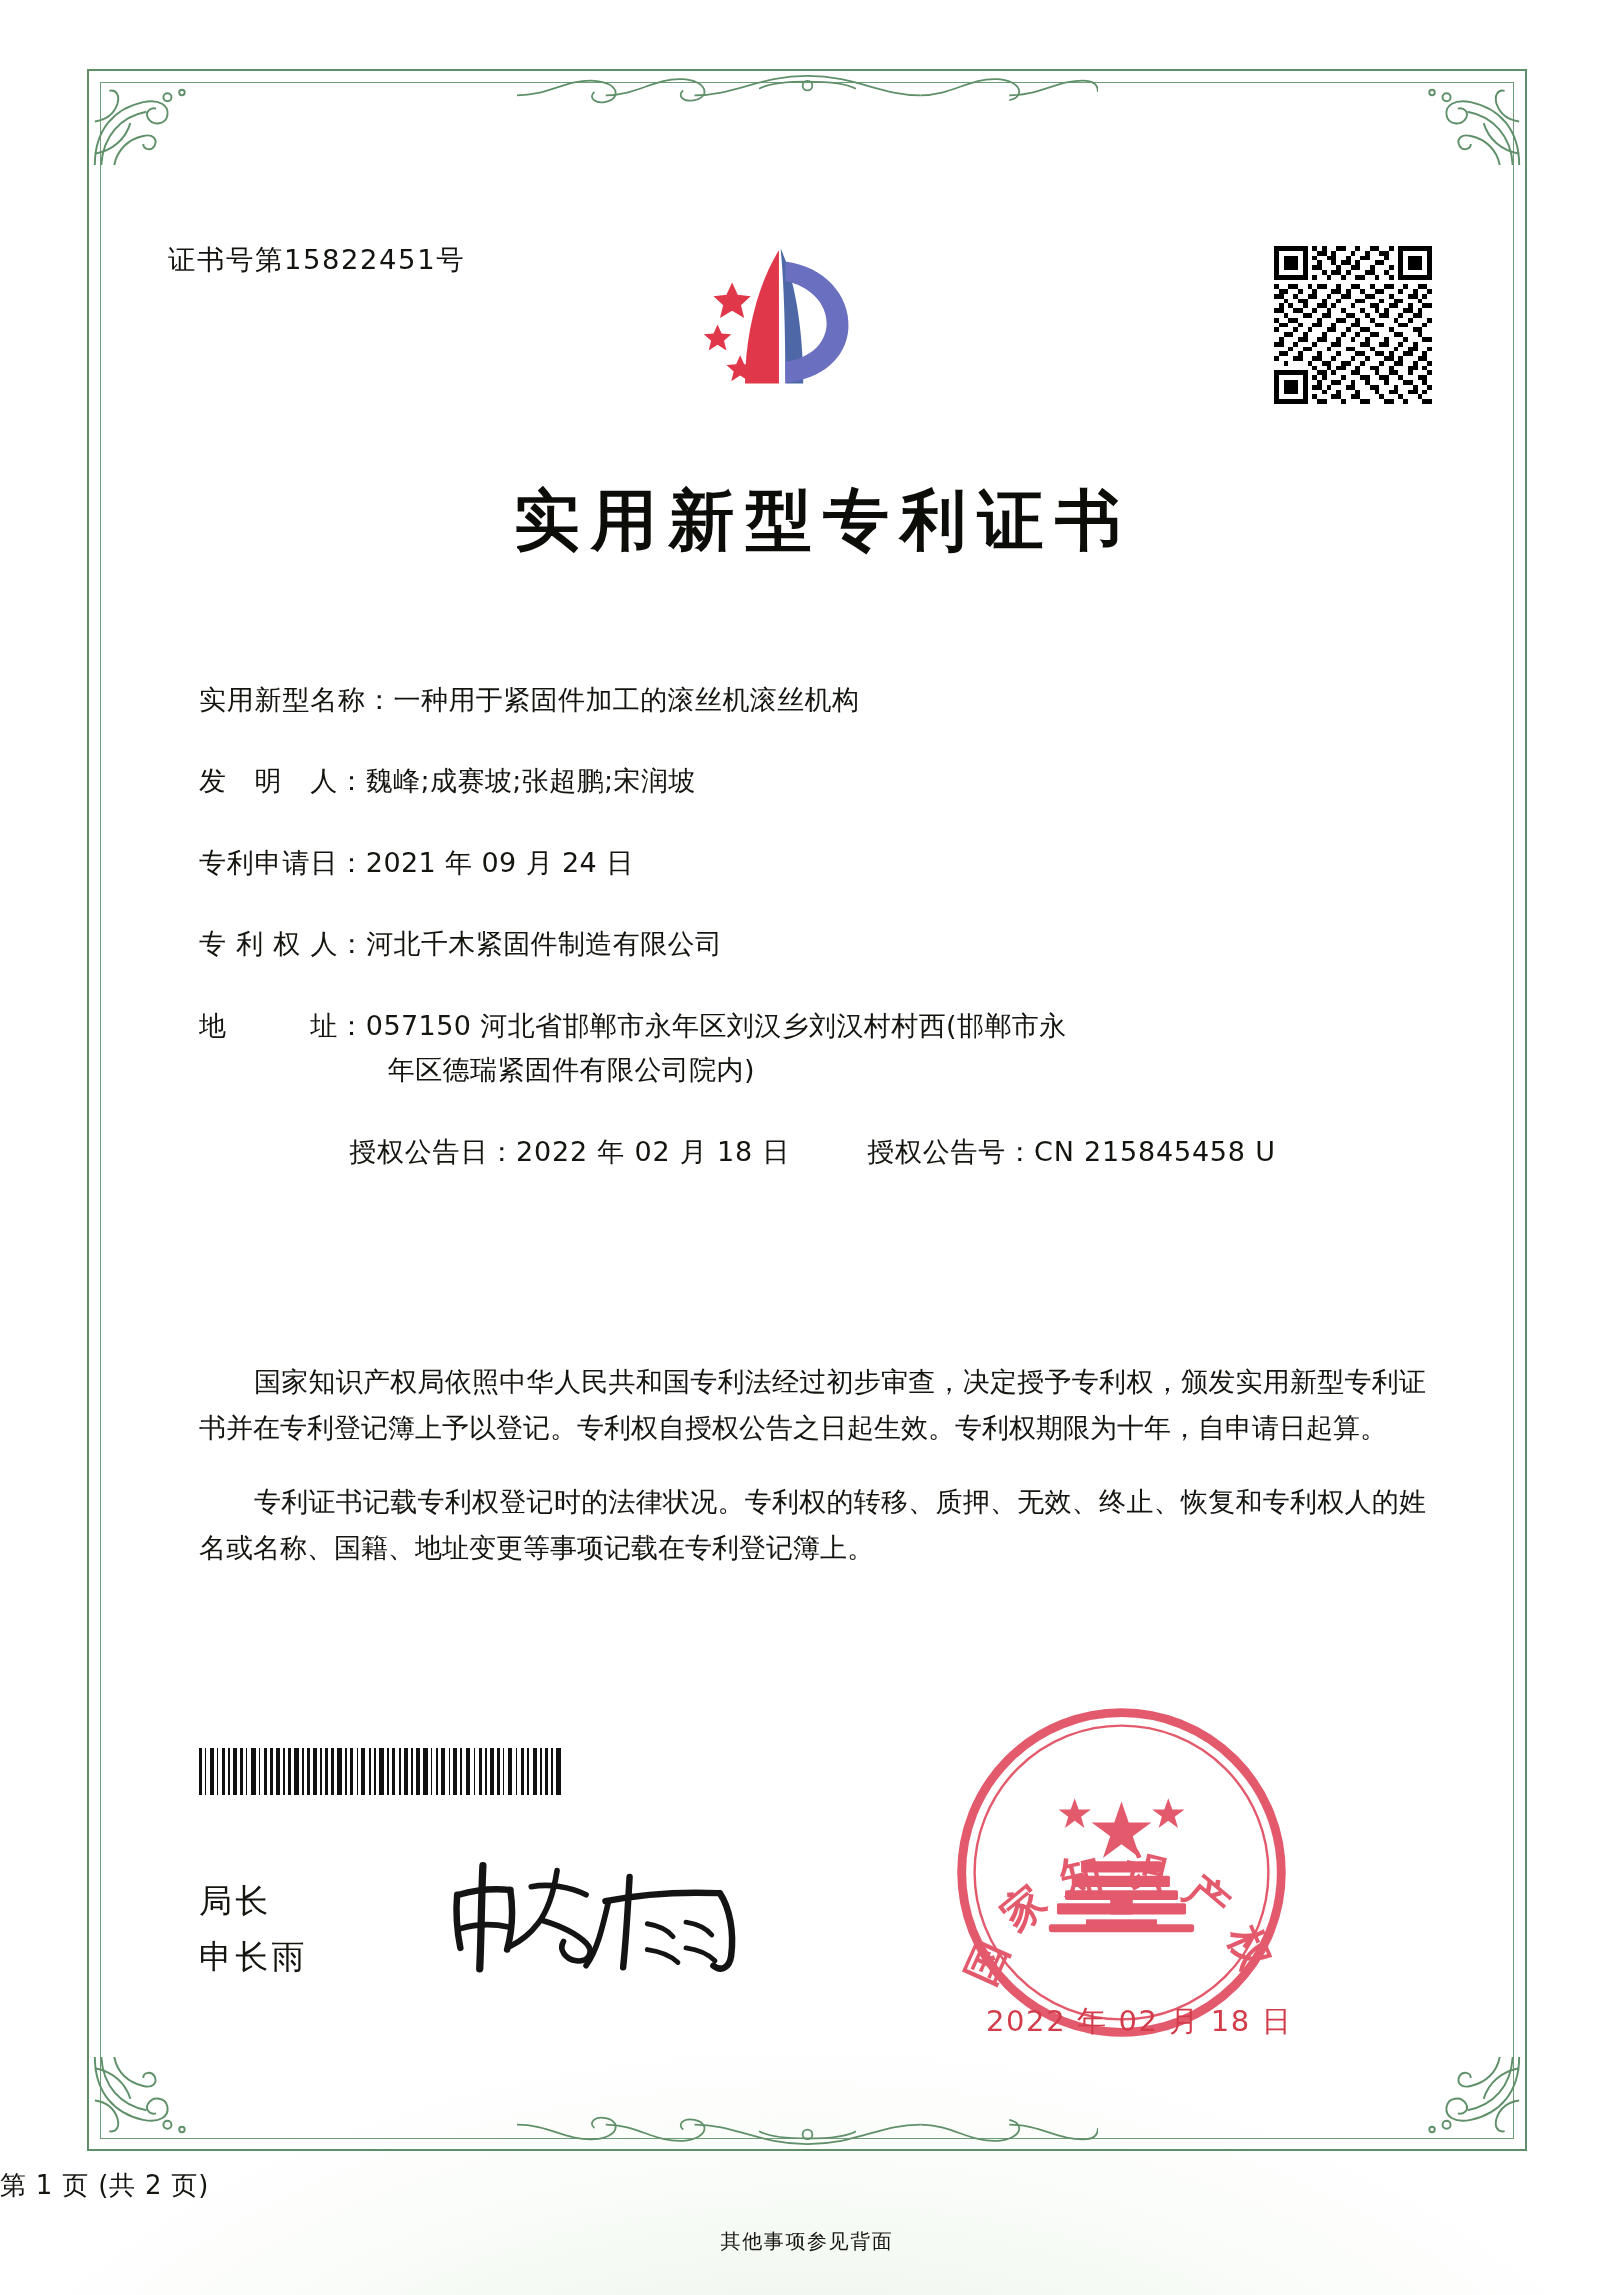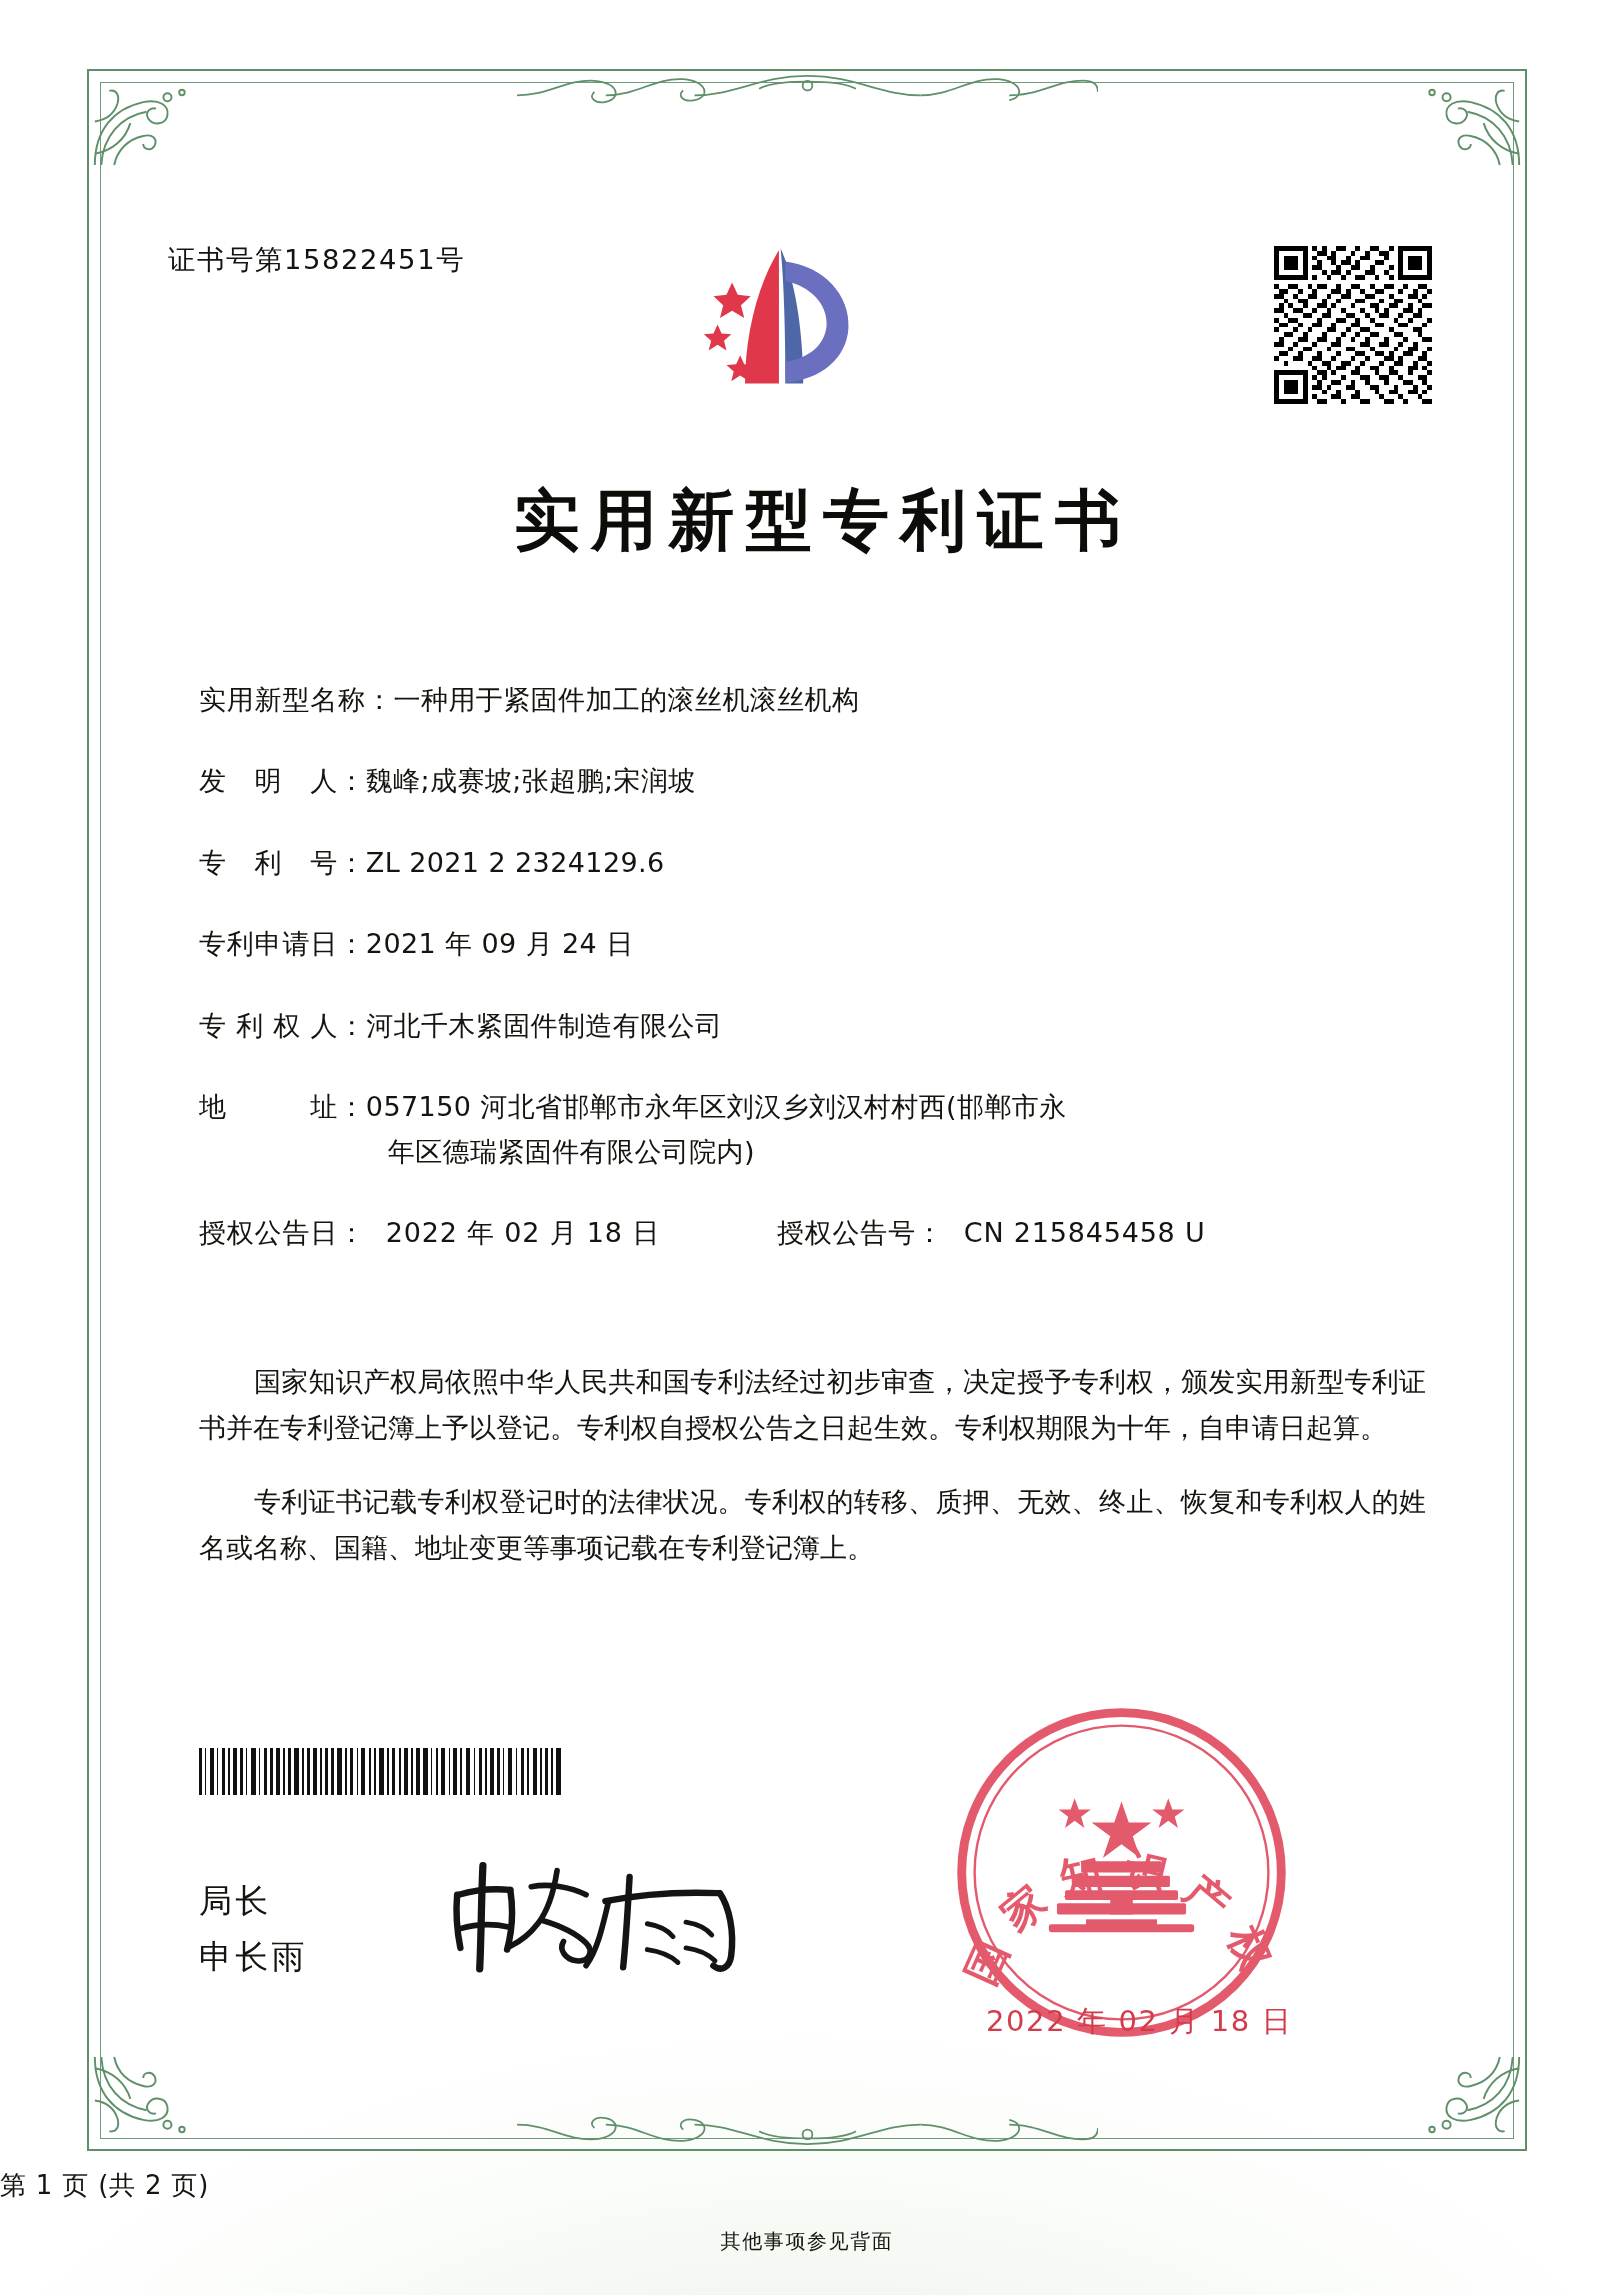--- a/index.html
+++ b/index.html
@@ -142,22 +142,21 @@
   .field-value {
     flex: 1 1 auto;
     letter-spacing: 0.4px;
   }
   .field-value .value-line2 {
     display: block;
     margin-top: 8px;
     margin-left: 22px;
   }
   .field-row.two-col {
-    justify-content: flex-start;
-    gap: 20px;
+    justify-content: center;
   }
   .field-row .col-gap {
     display: inline-block;
     width: 77px;
   }
 
   
   .paras {
     position: absolute;
     left: 199px;
@@ -607,24 +606,20 @@
     <div class="field-row">
       <span class="field-label">实用新型名称：</span>
       <span class="field-value">一种用于紧固件加工的滚丝机滚丝机构</span>
     </div>
 
     <div class="field-row">
       <span class="field-label">发　明　人：</span>
       <span class="field-value">魏峰;成赛坡;张超鹏;宋润坡</span>
     </div>
 
-    <div class="field-row">
-      <span class="field-label">专　利　号：</span>
-      <span class="field-value">ZL 2021 2 2324129.6</span>
-    </div>
 
     <div class="field-row">
       <span class="field-label">专利申请日：</span>
       <span class="field-value">2021 年 09 月 24 日</span>
     </div>
 
     <div class="field-row">
       <span class="field-label">专 利 权 人：</span>
       <span class="field-value">河北千木紧固件制造有限公司</span>
     </div>

